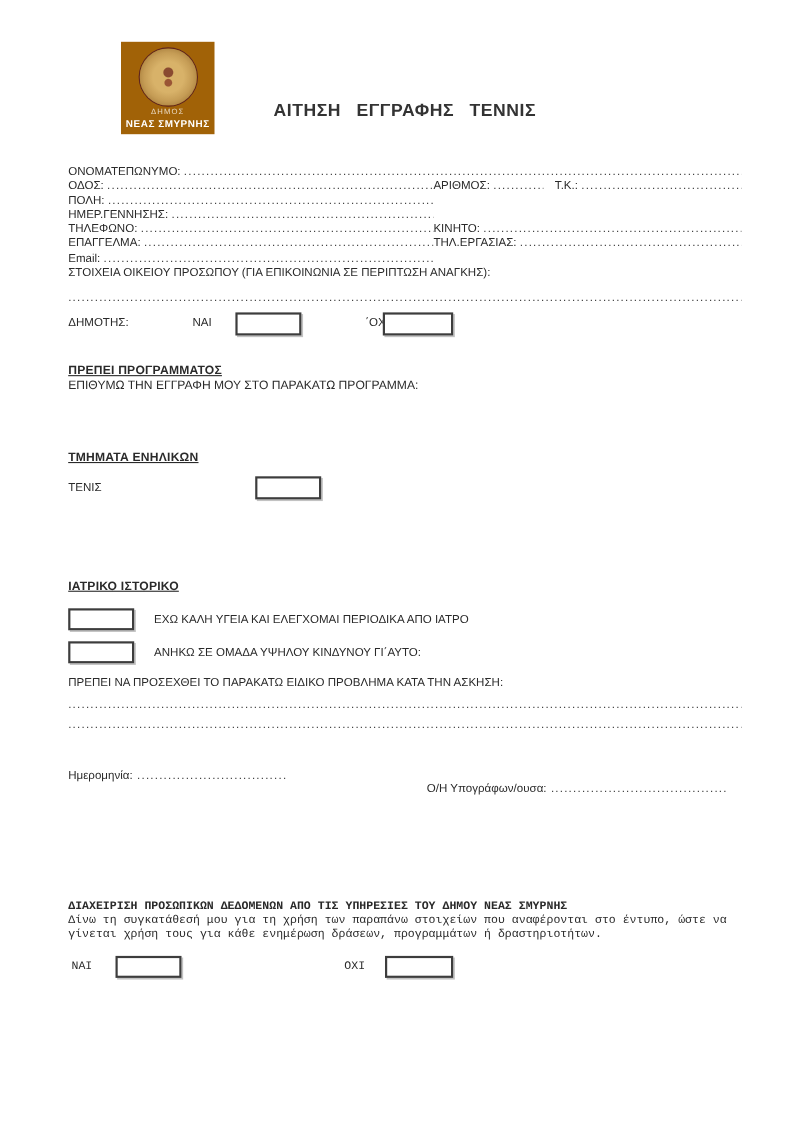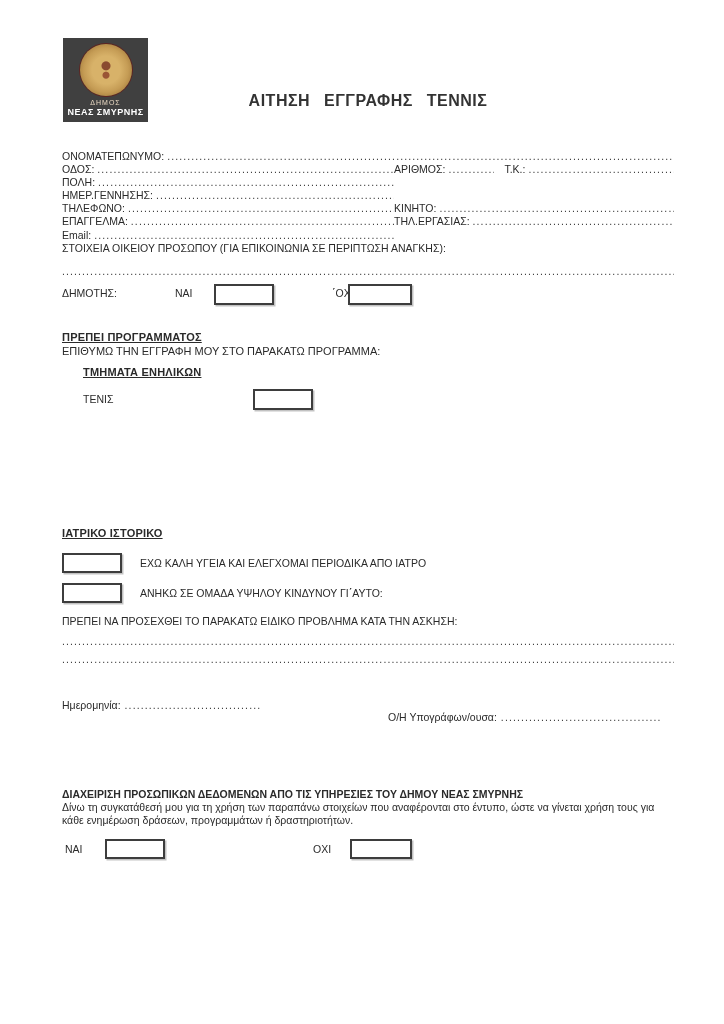--- a/index.html
+++ b/index.html
@@ -62,21 +62,21 @@
   .gdpr-h{font-size:10.5px;font-weight:bold;height:13px;white-space:nowrap;}
   .gdpr-t{font-size:10.5px;line-height:13px;width:608px;}
   .final-row{position:relative;height:24px;font-size:10.5px;}
   .final-row .t{position:absolute;top:4px;}
 </style>
 </head>
 <body>
 
 <div class="page">
 
-  <div class="logo" style="background-color: #404040;">
+  <div class="logo" style="background-color: #a16207; margin-left: 47px;">
     <div class="seal"></div>
     <div class="logo-t1">ΔΗΜΟΣ</div>
     <div class="logo-t2">ΝΕΑΣ ΣΜΥΡΝΗΣ</div>
   </div>
 
   <div class="title">ΑΙΤΗΣΗ ΕΓΓΡΑΦΗΣ ΤΕΝΝΙΣ</div>
 
   <div class="blk" style="top:150px;">
 
     <div class="frow">
@@ -147,21 +147,21 @@
       <span class="t" style="left:270px;">΄ΟΧΙ</span>
       <span class="cbox" style="left:286px;top:1px;width:60px;height:17px;"></span>
     </div>
   </div>
 
   <div class="blk" style="top:331px;">
     <div class="h-underline">ΠΡΕΠΕΙ ΠΡΟΓΡΑΜΜΑΤΟΣ</div>
     <div class="sub">ΕΠΙΘΥΜΩ ΤΗΝ ΕΓΓΡΑΦΗ ΜΟΥ ΣΤΟ ΠΑΡΑΚΑΤΩ ΠΡΟΓΡΑΜΜΑ:</div>
   </div>
 
-  <div class="blk" style="top:366px;margin-left:21px;">
+  <div class="blk" style="top:410px;">
     <div class="h-underline">ΤΜΗΜΑΤΑ ΕΝΗΛΙΚΩΝ</div>
     <div class="tennis-row" style="margin-top:9px;">
       <span class="t" style="left:0;">ΤΕΝΙΣ</span>
       <span class="cbox" style="left:170px;top:1px;width:56px;height:17px;"></span>
     </div>
   </div>
 
   <div class="blk" style="top:527px;">
     <div class="h-underline">ΙΑΤΡΙΚΟ ΙΣΤΟΡΙΚΟ</div>
 
@@ -189,21 +189,21 @@
     <span class="sig-left">
       <span class="lbl">Ημερομηνία:</span>
       <span class="dots">........................................................................................................................................................................................................................................................................................................................</span>
     </span>
     <span class="sig-right">
       <span class="lbl">Ο/Η Υπογράφων/ουσα:</span>
       <span class="dots">........................................................................................................................................................................................................................................................................................................................</span>
     </span>
   </div>
 
-  <div class="blk" style="top:788px;">
+  <div class="blk" style="top:818px;font-family:Liberation Mono, monospace;">
     <div class="gdpr-h">ΔΙΑΧΕΙΡΙΣΗ ΠΡΟΣΩΠΙΚΩΝ ΔΕΔΟΜΕΝΩΝ ΑΠΟ ΤΙΣ ΥΠΗΡΕΣΙΕΣ ΤΟΥ ΔΗΜΟΥ ΝΕΑΣ ΣΜΥΡΝΗΣ</div>
     <div class="gdpr-t">Δίνω τη συγκατάθεσή μου για τη χρήση των παραπάνω στοιχείων που αναφέρονται στο έντυπο, ώστε να γίνεται χρήση τους για κάθε ενημέρωση δράσεων, προγραμμάτων ή δραστηριοτήτων.</div>
 
     <div class="final-row" style="margin-top:12px;">
       <span class="t" style="left:3px;">ΝΑΙ</span>
       <span class="cbox" style="left:43px;top:0;width:56px;height:16px;"></span>
       <span class="t" style="left:251px;">ΟΧΙ</span>
       <span class="cbox" style="left:288px;top:0;width:58px;height:16px;"></span>
     </div>
   </div>

